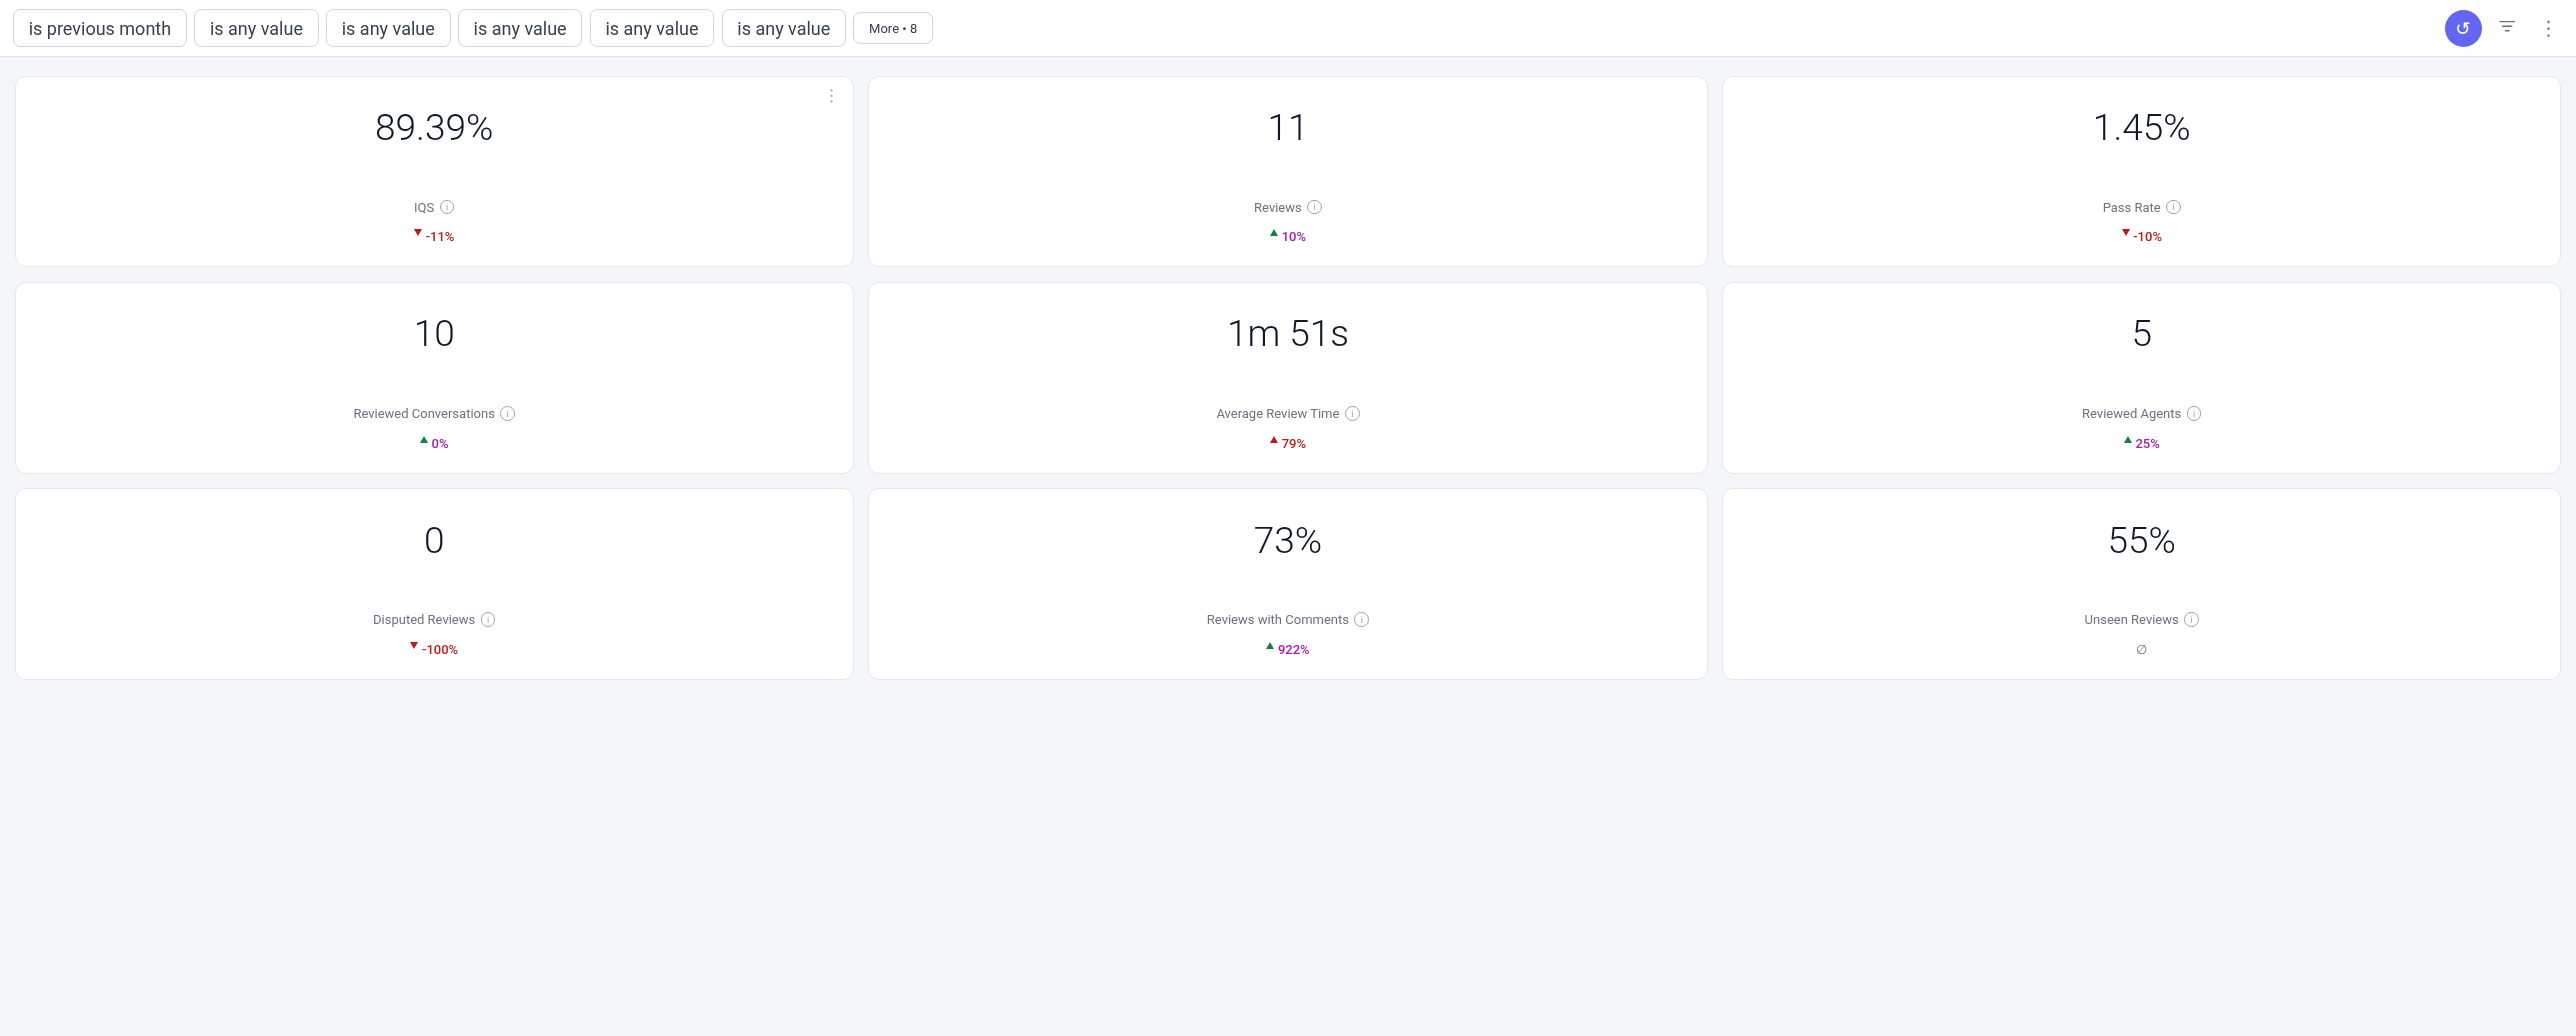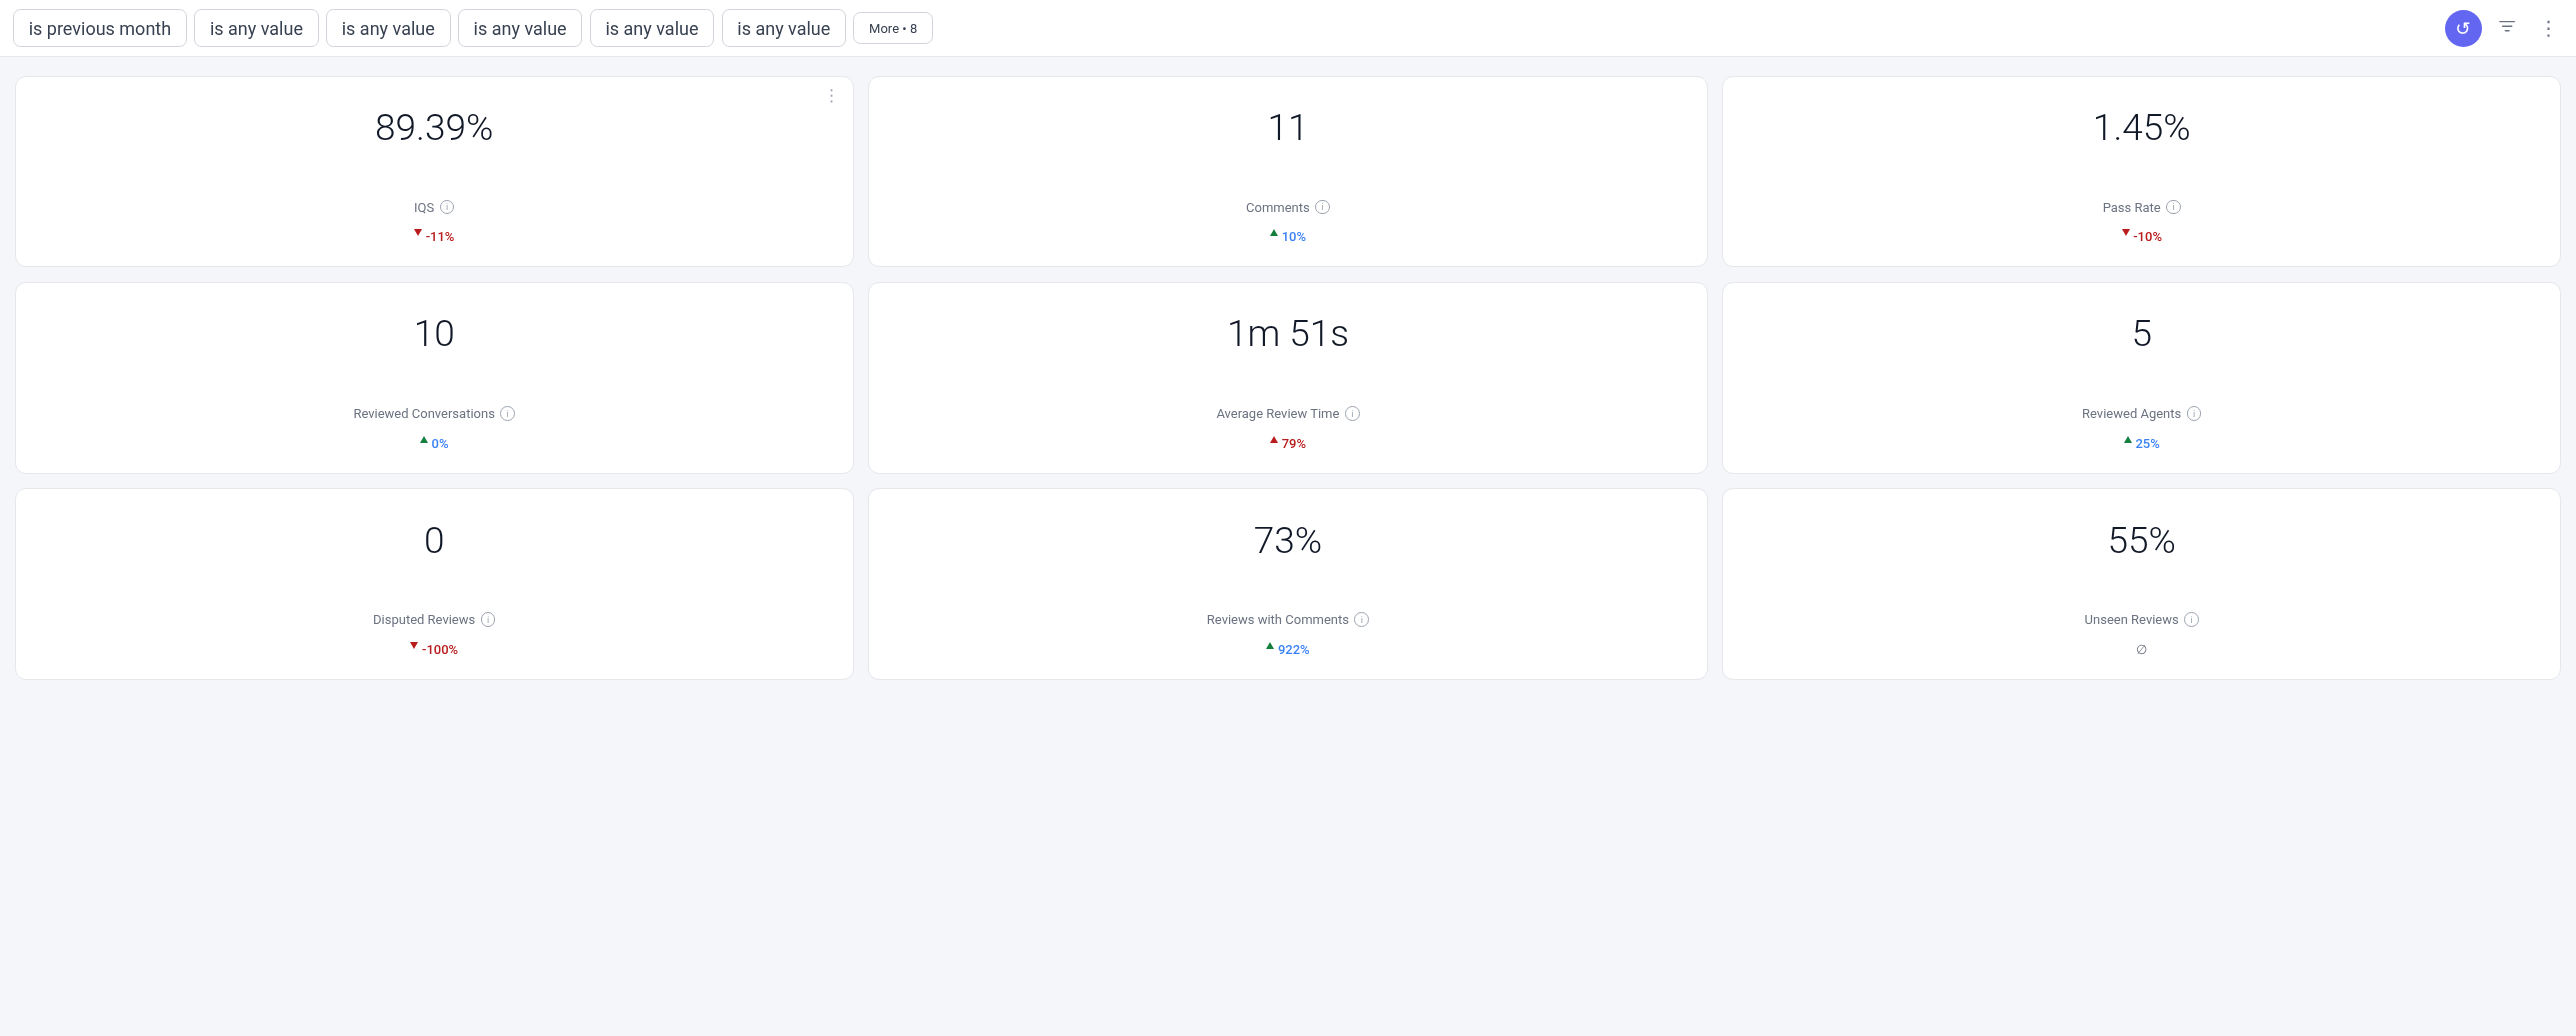--- a/index.html
+++ b/index.html
@@ -153,21 +153,21 @@
       gap: 3.7px;
       font-size: 13px;
       font-weight: 500;
     }
 
     .metric-change.down {
       color: #b91c1c;
     }
 
     .metric-change.up {
-      color: #3b82f6;
+      color: #a21caf;
     }
 
     .metric-change.neutral {
       color: #6b7280;
     }
 
     .arrow-up {
       width: 0;
       height: 0;
       border-left: 4.6px solid transparent;
@@ -227,21 +227,21 @@
         <span class="info-icon">i</span>
       </div>
       <div class="metric-change down">
         <span class="arrow-down"></span>
         <span> -11%</span>
       </div>
     </div>
     <div class="metric-card">
       <div class="metric-value">11</div>
       <div class="metric-label">
-        <span>Comments</span>
+        <span>Reviews</span>
         <span class="info-icon">i</span>
       </div>
       <div class="metric-change up">
         <span class="arrow-up"></span>
         <span> 10%</span>
       </div>
     </div>
     <div class="metric-card">
       <div class="metric-value">1.45%</div>
       <div class="metric-label">

